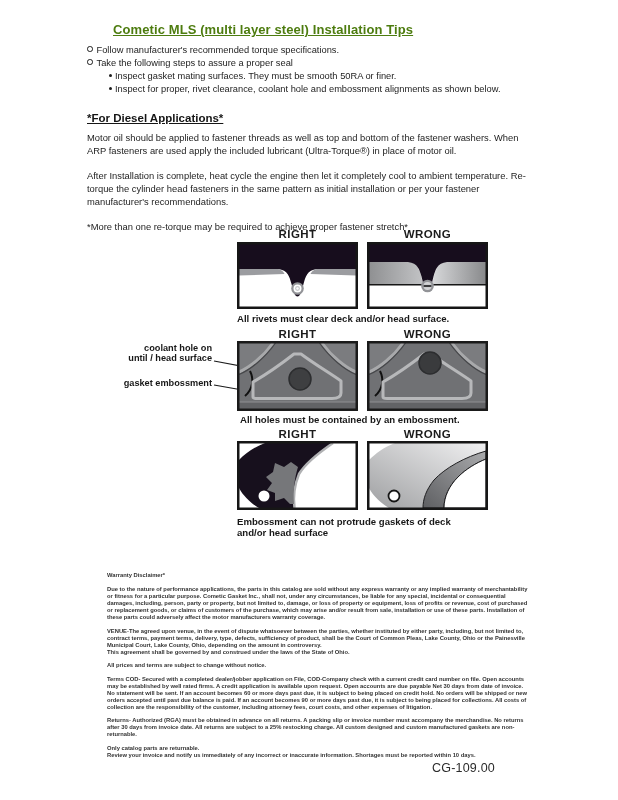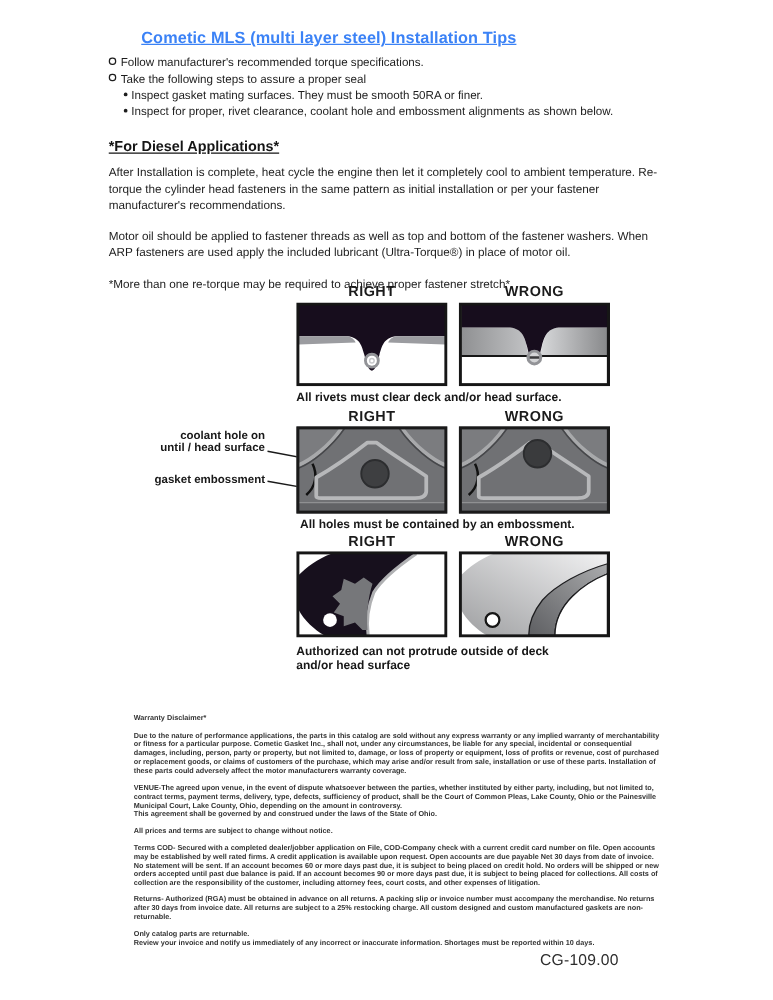--- a/index.html
+++ b/index.html
@@ -4,28 +4,28 @@
 <style>
   html,body{margin:0;padding:0;}
   body{
     width:618px;height:800px;background:#ffffff;position:relative;
     font-family:"Liberation Sans","DejaVu Sans",sans-serif;color:#1d1d1d;
     overflow:hidden;
   }
   .content{position:absolute;left:87px;top:16px;width:462px;}
   .title{
     font-size:13px;font-weight:bold;text-decoration:underline;
-    margin:6px 0 7px 26px;letter-spacing:0.1px;color:#3b82f6;
+    margin:6px 0 7px 26px;letter-spacing:0.1px;color:#4d7c0f;
   }
   .bullet-line{font-size:9.3px;line-height:13px;display:flex;align-items:baseline;}
   .obullet{
     display:inline-block;width:3.5px;height:3.5px;border:1px solid #1d1d1d;border-radius:50%;
     margin-right:4px;flex:none;position:relative;top:-1.5px;
   }
-  .sub-bullet-line{font-size:9.3px;line-height:13px;margin-left:12px;display:flex;align-items:baseline;}
+  .sub-bullet-line{font-size:9.3px;line-height:13px;margin-left:22px;display:flex;align-items:baseline;}
   .fbullet{display:inline-block;width:3px;height:3px;background:#1d1d1d;border-radius:50%;margin-right:3px;flex:none;position:relative;top:-2px;}
   .diesel-heading{font-size:11.5px;font-weight:bold;margin:16px 0 7px 0;color:#151515;text-decoration:underline;}
   .para{font-size:9.4px;line-height:13.1px;margin:0 0 12px 0;width:450px;}
   .preline{white-space:pre-line;}
 
   .diag-label{
     position:absolute;width:121px;text-align:center;font-size:11.5px;font-weight:bold;
     letter-spacing:0.4px;color:#1b1b1b;
   }
   .diag-box{position:absolute;width:121px;}
@@ -63,22 +63,22 @@
   <div class="sub-bullet-line">
     <span class="fbullet"></span>
     <span>Inspect gasket mating surfaces.  They must be smooth 50RA or finer.</span>
   </div>
   <div class="sub-bullet-line">
     <span class="fbullet"></span>
     <span>Inspect for proper, rivet clearance, coolant hole and embossment alignments as shown below.</span>
   </div>
 
   <div class="diesel-heading">*For Diesel Applications*</div>
+  <p class="para">Motor oil should be applied to fastener threads as well as top and bottom of the fastener washers. When ARP fasteners are used apply the included lubricant (Ultra-Torque®) in place of motor oil.</p>
   <p class="para">After Installation is complete, heat cycle the engine then let it completely cool to ambient temperature. Re-torque the cylinder head fasteners in the same pattern as initial installation or per your fastener manufacturer's recommendations.</p>
-  <p class="para">Motor oil should be applied to fastener threads as well as top and bottom of the fastener washers. When ARP fasteners are used apply the included lubricant (Ultra-Torque®) in place of motor oil.</p>
   <p class="para">*More than one re-torque may be required to achieve proper fastener stretch*</p>
 </div>
 
 <div class="diag-label" style="left:237px;top:228px;">RIGHT</div>
 <div class="diag-label" style="left:367px;top:228px;">WRONG</div>
 
 <svg class="diag-box" style="left:237px;top:242px;" width="121" height="67" viewBox="0 0 121 67">
   <rect x="0" y="0" width="121" height="67" fill="#ffffff"></rect>
   <path d="M2,2 H119 V27 H80 C70,28 68.5,35 66.5,42 C64.5,50 63,54.5 60.5,54.5 C58,54.5 56.5,50 54.5,42 C52.5,35 51,28 41,27 H2 Z" fill="#170d1d"></path>
   <path d="M2,27 H41 C45,27.8 46.5,30 47.5,32 L2,33.5 Z" fill="#9b9ca0"></path>
@@ -186,21 +186,21 @@
     </linearGradient>
   </defs>
   <rect x="0" y="0" width="121" height="69" fill="#ffffff"></rect>
   <path d="M28,2 H119 V10 C98,16 78,27 67,39 C59,49 56,58 56,67 H22 C15,63 6,55 2,47 V19 C8,13 17,6 28,2 Z" fill="url(#g3s)"></path>
   <path d="M119,10 C98,16 78,27 67,39 C59,49 56,58 56,67 H77 C77,56 82,45 91,36 C99,28 109,22 119,18 Z" fill="url(#g3d)" stroke="#1d1d1f" stroke-width="1"></path>
   <path d="M119,18 C109,22 99,28 91,36 C82,45 77,56 77,67 H119 Z" fill="#ffffff" stroke="#1d1d1f" stroke-width="1"></path>
   <circle cx="27" cy="55" r="5.5" fill="#ffffff" stroke="#161616" stroke-width="1.8"></circle>
   <rect x="1.25" y="1.25" width="118.5" height="66.5" fill="none" stroke="#161616" stroke-width="2.5"></rect>
 </svg>
 
-<div class="diag-caption" style="left:237px;top:516px;width:232px;">Authorized can not protrude outside of deck and/or head surface</div>
+<div class="diag-caption" style="left:237px;top:516px;width:232px;">Embossment can not protrude gaskets of deck and/or head surface</div>
 
 <div class="fineprint">
   <p class="fp-head">Warranty Disclaimer*</p>
   <p class="preline">Due to the nature of performance applications, the parts in this catalog are sold without any express warranty or any implied warranty of merchantability or fitness for a particular purpose.  Cometic Gasket Inc., shall not, under any circumstances, be liable for any special, incidental or consequential damages, including, person, party or property, but not limited to, damage, or loss of property or equipment, loss of profits or revenue, cost of purchased or replacement goods, or claims of customers of the purchase, which may arise and/or result from sale, installation or use of these parts.  Installation of these parts could adversely affect the motor manufacturers warranty coverage.</p>
   <p class="preline">VENUE-The agreed upon venue, in the event of dispute whatsoever between the parties, whether instituted by either party, including, but not limited to, contract terms, payment terms, delivery, type, defects, sufficiency of product, shall be the Court of Common Pleas, Lake County, Ohio or the Painesville Municipal Court, Lake County, Ohio, depending on the amount in controversy.
 This agreement shall be governed by and construed under the laws of the State of Ohio.</p>
   <p class="preline">All prices and terms are subject to change without notice.</p>
   <p class="preline">Terms COD- Secured with a completed dealer/jobber application on File, COD-Company check with a current credit card number on file.  Open accounts may be established by well rated firms.  A credit application is available upon request.  Open accounts are due payable Net 30 days from date of invoice.  No statement will be sent.  If an account becomes 60 or more days past due, it is subject to being placed on credit hold.  No orders will be shipped or new orders accepted until past due balance is paid.  If an account becomes 90 or more days past due, it is subject to being placed for collections.  All costs of collection are the responsibility of the customer, including attorney fees, court costs, and other expenses of litigation.</p>
   <p class="preline">Returns- Authorized (RGA) must be obtained in advance on all returns.  A packing slip or invoice number must accompany the merchandise.  No returns after 30 days from invoice date.  All returns are subject to a 25% restocking charge.  All custom designed and custom manufactured gaskets are non-returnable.</p>
   <p class="preline">Only catalog parts are returnable.

